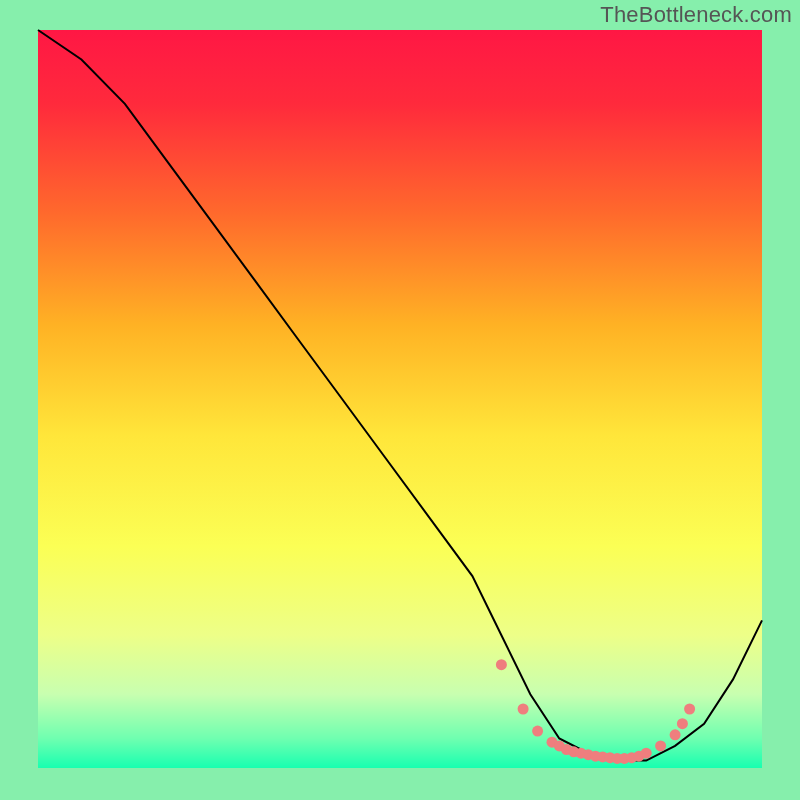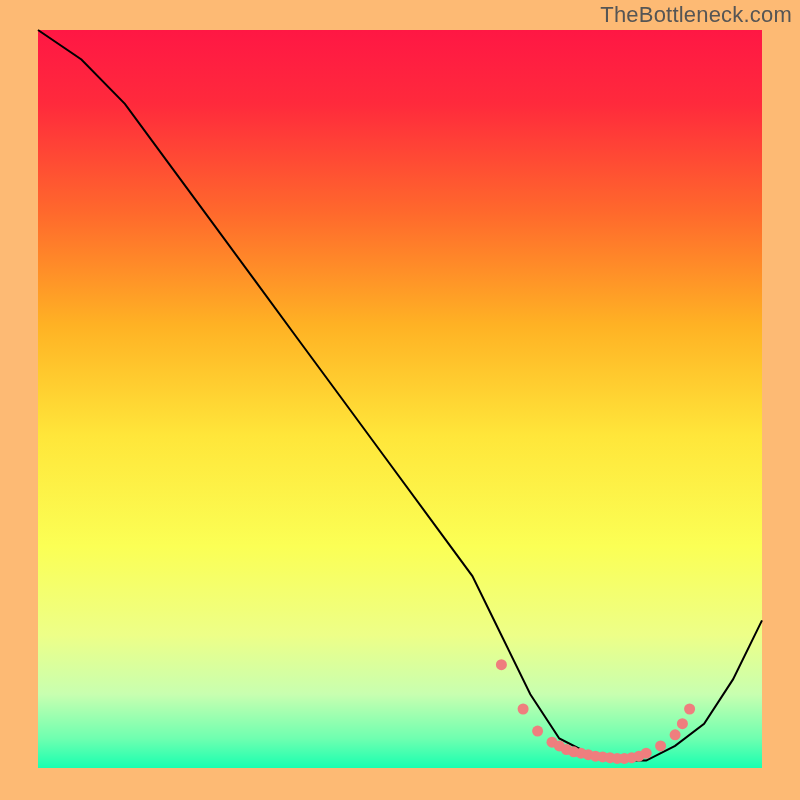--- a/index.html
+++ b/index.html
@@ -8,21 +8,21 @@
     width: 800px;
     height: 800px;
     background: #000;
     overflow: hidden;
     font-family: Arial, Helvetica, sans-serif;
   }
   .frame {
     position: relative;
     width: 800px;
     height: 800px;
-    background: #fdba74;
+    background: #86efac;
   }
   .watermark {
     position: absolute;
     top: 2px;
     right: 8px;
     color: #555;
     font-size: 22px;
     letter-spacing: 0.2px;
     font-weight: 500;
     z-index: 10;

